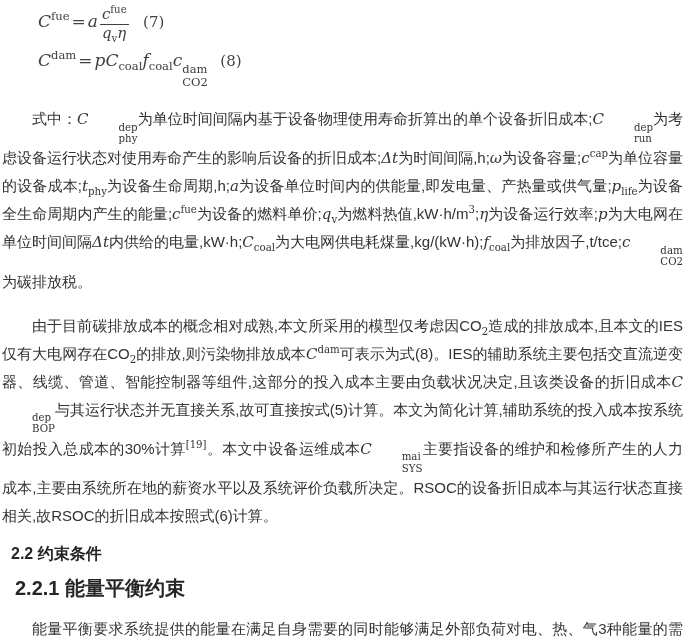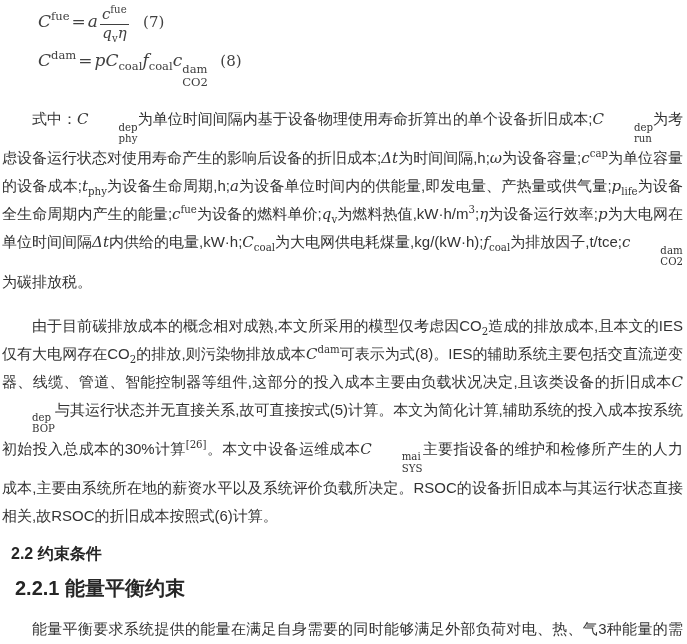--- a/index.html
+++ b/index.html
@@ -48,21 +48,21 @@
     font-family:"DejaVu Serif","Liberation Serif",serif;
   }
   .stack{
     display:inline-flex;flex-direction:column;align-items:flex-start;
     font-size:0.68em;line-height:1.12;vertical-align:-0.62em;
     font-style:normal;font-family:"DejaVu Serif","Liberation Serif",serif;
   }
   .stack span{display:block;}
   .it{font-style:italic;}
   .frac{
-    display:inline-block;text-align:right;vertical-align:-0.72em;
+    display:inline-block;text-align:left;vertical-align:-0.72em;
     margin:0 2px;font-size:0.88em;line-height:1.18;
   }
   .fnum{display:block;padding:0 2px;}
   .fden{display:block;border-top:1px solid currentColor;padding:0 2px;}
 </style>
 </head>
 <body>
 
 <div class="page">
 
@@ -86,21 +86,21 @@
         <span>dep</span>
         <span>run</span>
       </span>为考虑设备运行状态对使用寿命产生的影响后设备的折旧成本;<span class="mv">Δt</span>为时间间隔,h;<span class="mv">ω</span>为设备容量;<span class="mv">c</span><sup class="ms">cap</sup>为单位容量的设备成本;<span class="mv">t</span><sub class="ms">phy</sub>为设备生命周期,h;<span class="mv">a</span>为设备单位时间内的供能量,即发电量、产热量或供气量;<span class="mv">p</span><sub class="ms">life</sub>为设备全生命周期内产生的能量;<span class="mv">c</span><sup class="ms">fue</sup>为设备的燃料单价;<span class="mv">q</span><sub class="ms it">v</sub>为燃料热值,kW·h/m<sup class="ms">3</sup>;<span class="mv">η</span>为设备运行效率;<span class="mv">p</span>为大电网在单位时间间隔<span class="mv">Δt</span>内供给的电量,kW·h;<span class="mv">C</span><sub class="ms">coal</sub>为大电网供电耗煤量,kg/(kW·h);<span class="mv">f</span><sub class="ms">coal</sub>为排放因子,t/tce;<span class="mv">c</span><span class="stack">
         <span>dam</span>
         <span>CO2</span>
       </span>为碳排放税。</p>
 
   <p class="body-par">由于目前碳排放成本的概念相对成熟,本文所采用的模型仅考虑因CO<sub class="ms">2</sub>造成的排放成本,且本文的IES仅有大电网存在CO<sub class="ms">2</sub>的排放,则污染物排放成本<span class="mv">C</span><sup class="ms">dam</sup>可表示为式(8)。IES的辅助系统主要包括交直流逆变器、线缆、管道、智能控制器等组件,这部分的投入成本主要由负载状况决定,且该类设备的折旧成本<span class="mv">C</span><span class="stack">
         <span>dep</span>
         <span>BOP</span>
-      </span>与其运行状态并无直接关系,故可直接按式(5)计算。本文为简化计算,辅助系统的投入成本按系统初始投入总成本的30%计算<sup class="ms">[26]</sup>。本文中设备运维成本<span class="mv">C</span><span class="stack">
+      </span>与其运行状态并无直接关系,故可直接按式(5)计算。本文为简化计算,辅助系统的投入成本按系统初始投入总成本的30%计算<sup class="ms">[19]</sup>。本文中设备运维成本<span class="mv">C</span><span class="stack">
         <span>mai</span>
         <span>SYS</span>
       </span>主要指设备的维护和检修所产生的人力成本,主要由系统所在地的薪资水平以及系统评价负载所决定。RSOC的设备折旧成本与其运行状态直接相关,故RSOC的折旧成本按照式(6)计算。</p>
 
   <h2 class="sec-h2">2.2 约束条件</h2>
 
   <h3 class="sec-h3">2.2.1 能量平衡约束</h3>
 
   <p class="body-par">能量平衡要求系统提供的能量在满足自身需要的同时能够满足外部负荷对电、热、气3种能量的需求,可表示为</p>
 

